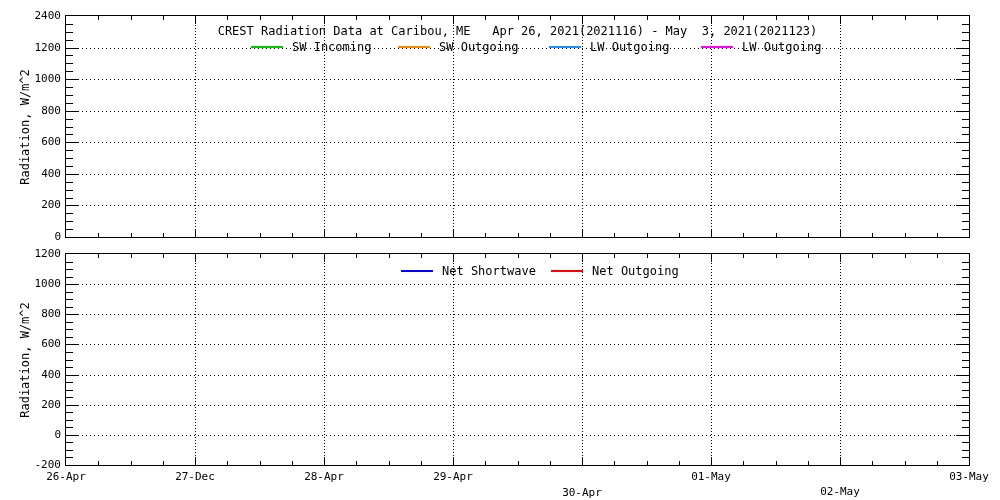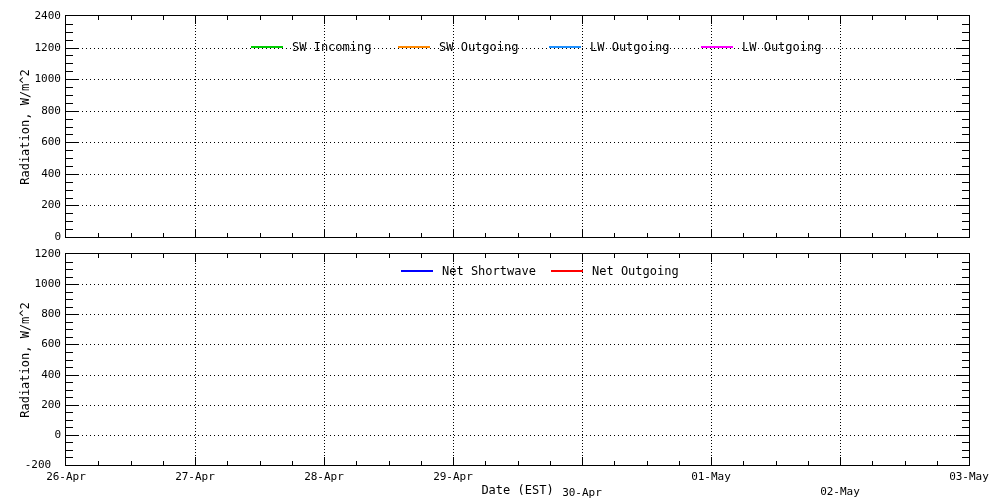--- a/index.html
+++ b/index.html
@@ -45,20 +45,21 @@
     position:absolute; height:16px; text-align:center; font-size:12px; line-height:16px;
     transform:rotate(-90deg);
   }
 </style>
 </head>
 <body>
 
 <div class="figure">
 
   <div class="panel" style="left: 65px; top: 15px; width: 905px; height: 223px;">
+    <div class="plot-title">CREST Radiation Data at Caribou, ME   Apr 26, 2021(2021116) - May  3, 2021(2021123)</div>
   <div class="hgrid" style="top: 189.429px;"></div>
       <div class="hgrid" style="top: 157.857px;"></div>
       <div class="hgrid" style="top: 126.286px;"></div>
       <div class="hgrid" style="top: 94.7143px;"></div>
       <div class="hgrid" style="top: 63.1429px;"></div>
       <div class="hgrid" style="top: 31.5714px;"></div>
       <div class="vgrid" style="left: 129px;"></div>
       <div class="vgrid" style="left: 258px;"></div>
       <div class="vgrid" style="left: 387px;"></div>
       <div class="vgrid" style="left: 516px;"></div>
@@ -312,45 +313,44 @@
       <div class="tick" style="left: 741.75px; top: 207px; width: 1px; height: 4px;"></div>
       <div class="tick" style="left: 741.75px; top: 0px; width: 1px; height: 4px;"></div>
       <div class="tick" style="left: 774px; top: 203px; width: 1px; height: 8px;"></div>
       <div class="tick" style="left: 774px; top: 0px; width: 1px; height: 8px;"></div>
       <div class="tick" style="left: 806.25px; top: 207px; width: 1px; height: 4px;"></div>
       <div class="tick" style="left: 806.25px; top: 0px; width: 1px; height: 4px;"></div>
       <div class="tick" style="left: 838.5px; top: 207px; width: 1px; height: 4px;"></div>
       <div class="tick" style="left: 838.5px; top: 0px; width: 1px; height: 4px;"></div>
       <div class="tick" style="left: 870.75px; top: 207px; width: 1px; height: 4px;"></div>
       <div class="tick" style="left: 870.75px; top: 0px; width: 1px; height: 4px;"></div>
-      <div class="ytick-label" style="left: -51px; top: 204px; text-align: center;">-200</div>
+      <div class="ytick-label" style="left: -51px; top: 204px;">-200</div>
       <div class="ytick-label" style="left: -51px; top: 173.857px;">0</div>
       <div class="ytick-label" style="left: -51px; top: 143.714px;">200</div>
       <div class="ytick-label" style="left: -51px; top: 113.571px;">400</div>
       <div class="ytick-label" style="left: -51px; top: 83.4286px;">600</div>
       <div class="ytick-label" style="left: -51px; top: 53.2857px;">800</div>
       <div class="ytick-label" style="left: -51px; top: 23.1429px;">1000</div>
       <div class="ytick-label" style="left: -51px; top: -7px;">1200</div>
       <div class="xtick-label" style="left: -35px; top: 216px;">26-Apr</div>
-      <div class="xtick-label" style="left: 94px; top: 216px;">27-Apr</div>
+      <div class="xtick-label" style="left: 94px; top: 216px;">27-Dec</div>
       <div class="xtick-label" style="left: 223px; top: 216px;">28-Apr</div>
       <div class="xtick-label" style="left: 352px; top: 216px; text-align: center;">29-Apr</div>
       <div class="xtick-label" style="left: 481px; top: 232px;">30-Apr</div>
       <div class="xtick-label" style="left: 610px; top: 216px;">01-May</div>
       <div class="xtick-label" style="left: 739px; top: 231px;">02-May</div>
       <div class="xtick-label" style="left: 868px; top: 216px;">03-May</div>
       <div class="legend-item" style="left: 335px; top: 10px;">
         <span class="legend-line" style="background: rgb(0, 0, 255);"></span>
         <span class="legend-label">Net Shortwave</span>
       </div>
       <div class="legend-item" style="left: 485px; top: 10px;">
         <span class="legend-line" style="background: rgb(255, 0, 0);"></span>
         <span class="legend-label">Net Outgoing</span>
       </div>
     </div>
 
   <div class="axis-label-y" style="width: 223px; left: -87.5px; top: 118.5px;">Radiation, W/m^2</div>
 
   <div class="axis-label-y" style="width: 213px; left: -82.5px; top: 351.5px;">Radiation, W/m^2</div>
 
-  <div class="axis-label-x" style="left: 65px; width: 905px; top: 484px;">Date (EST)</div>
 
 </div>
 
 </body></html>

